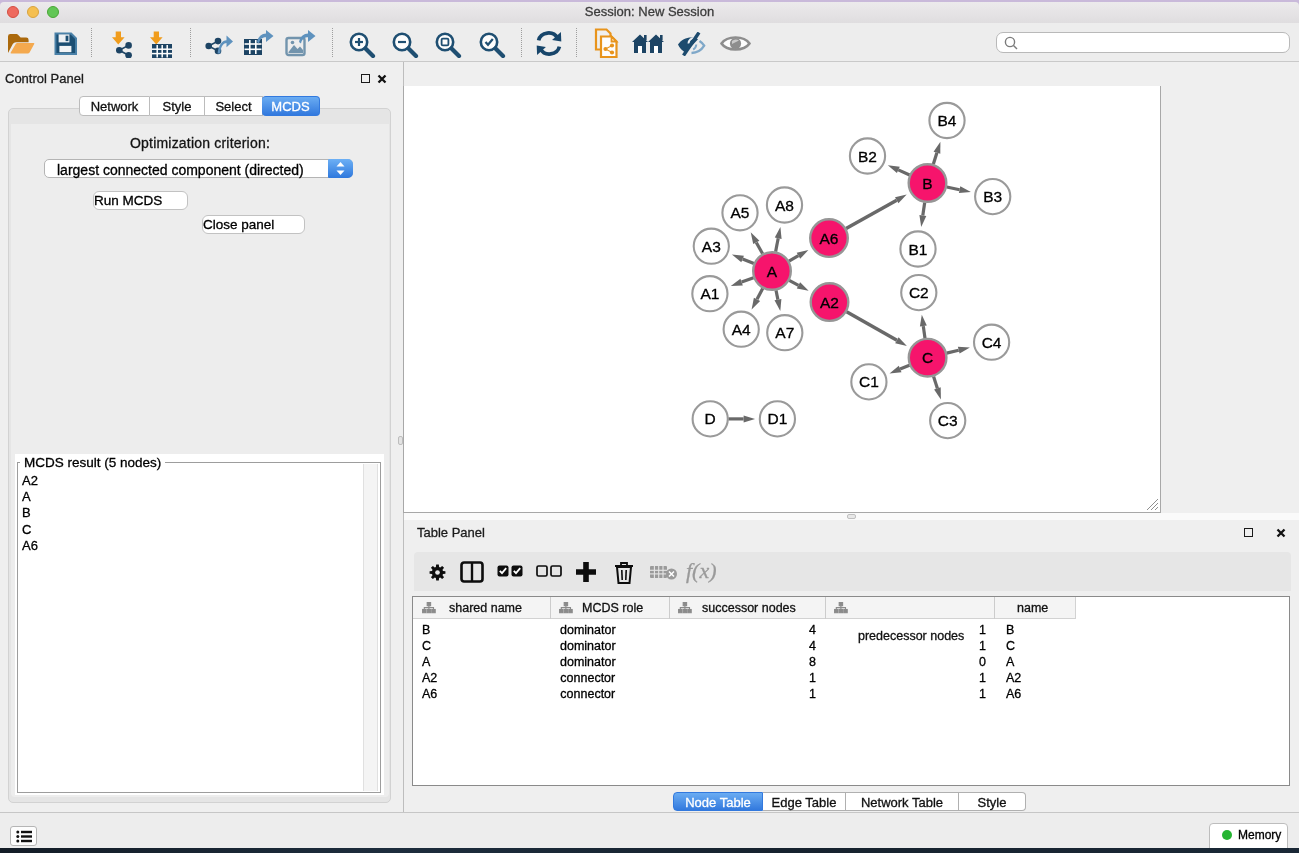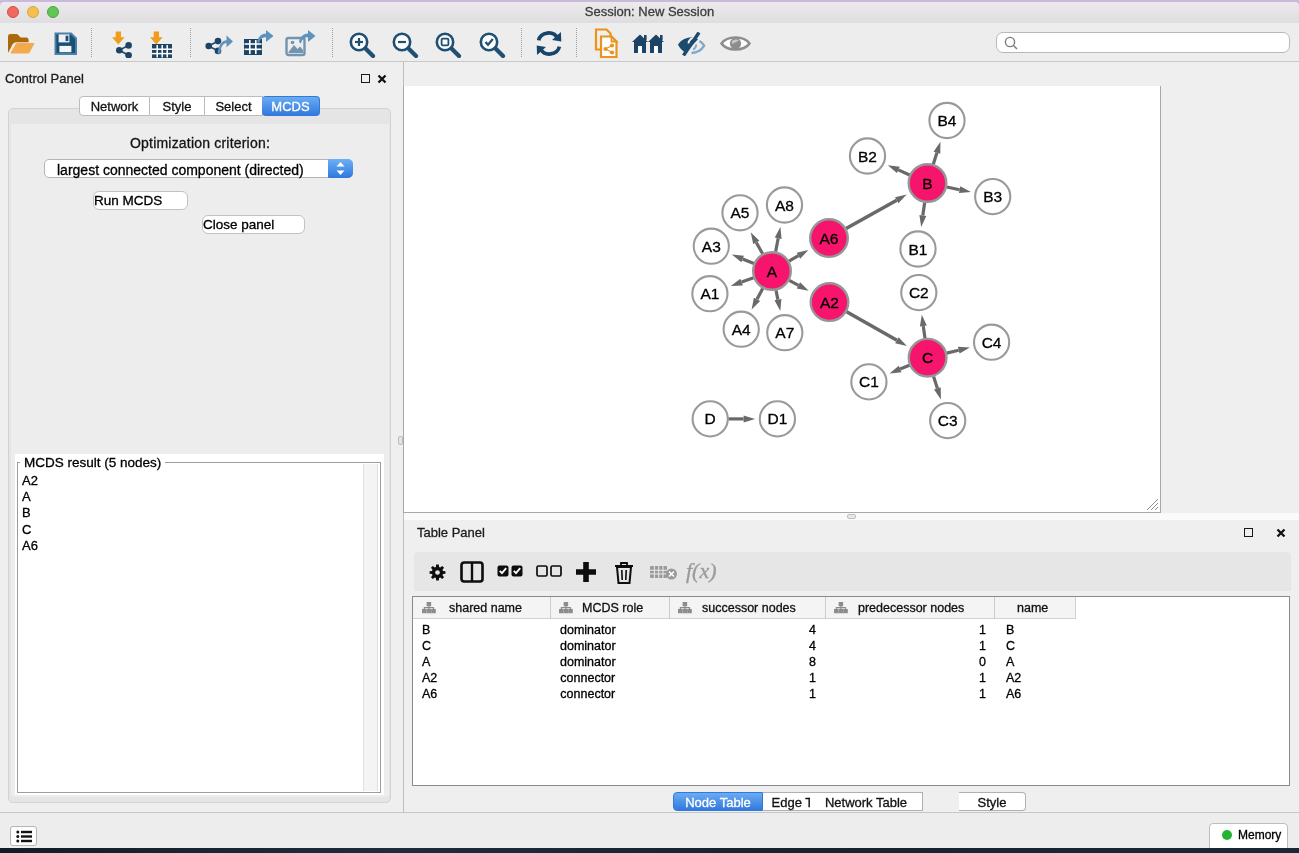--- a/index.html
+++ b/index.html
@@ -488,33 +488,33 @@
     <div class="hlabel" style="left:289px;">successor nodes</div>
     <svg width="14" height="12" style="position:absolute;left:421px;top:5px;">
 <g fill="none" stroke="#8b8b8b" stroke-width="1.1">
 <rect x="5.2" y="0.5" width="3.4" height="3.2" fill="#8b8b8b"></rect>
 <rect x="0.6" y="7.5" width="3.4" height="3.2" fill="#8b8b8b"></rect>
 <rect x="5.2" y="7.5" width="3.4" height="3.2" fill="#8b8b8b"></rect>
 <rect x="9.8" y="7.5" width="3.4" height="3.2" fill="#8b8b8b"></rect>
 <path d="M6.9 3.7 L6.9 7.5 M2.3 7.5 L2.3 5.6 L11.5 5.6 L11.5 7.5"></path>
 </g>
       </svg>
-    <div class="hlabel" style="left:445px;">predecessor nodes</div>
+    <div class="hlabel" style="left:445px;margin-top:28px;">predecessor nodes</div>
     <div class="hlabel" style="left:604px;">name</div>
   </div>
   <div class="trow" style="left:9px;top:25px;">B<br>C<br>A<br>A2<br>A6</div>
   <div class="trow" style="left:147px;top:25px;text-align:center;">dominator<br>dominator<br>dominator<br>connector<br>connector</div>
   <div class="trow" style="left:320px;top:25px;width:83px;text-align:right;">4<br>4<br>8<br>1<br>1</div>
   <div class="trow" style="left:490px;top:25px;width:83px;text-align:right;">1<br>1<br>0<br>1<br>1</div>
   <div class="trow" style="left:593px;top:25px;">B<br>C<br>A<br>A2<br>A6</div>
 </div>
 
 <div class="btab" style="left:673px;width:90px;background:linear-gradient(#6aacf2,#3279de);color:#fff;border-color:#3279de;border-radius:4px 0 0 4px;border-left:1px solid #3279de;">Node Table</div>
 <div class="btab" style="left:763px;width:83px;">Edge Table</div>
-<div class="btab" style="left:810px;width:113px;">Network Table</div>
+<div class="btab" style="left:846px;width:113px;">Network Table</div>
 <div class="btab" style="left:959px;width:67px;border-radius:0 4px 4px 0;">Style</div>
 
 <div class="abs" id="statusbar">
   <div id="listbtn">
     <svg width="16" height="13" style="position:absolute;left:5px;top:3px;">
       <g fill="#111">
         <circle cx="1.8" cy="2" r="1.5"></circle>
           <circle cx="1.8" cy="6.5" r="1.5"></circle>
           <circle cx="1.8" cy="11" r="1.5"></circle>
         <rect x="5" y="0.8" width="11" height="2.4"></rect>

